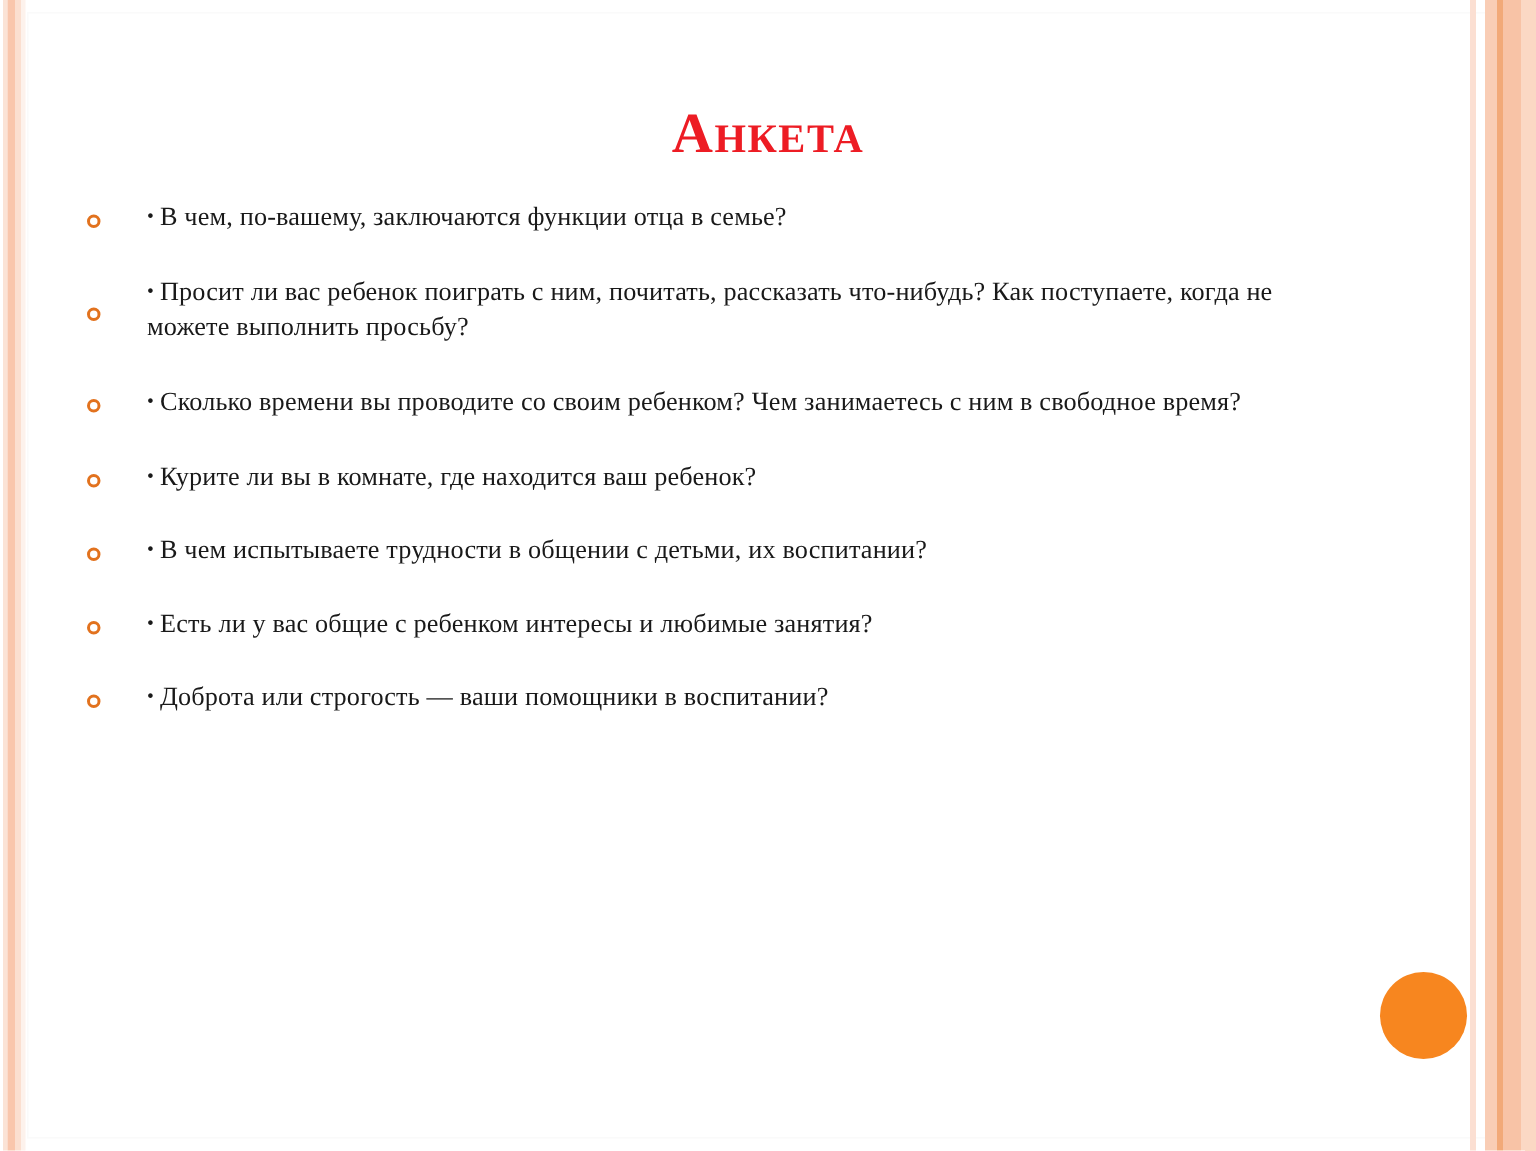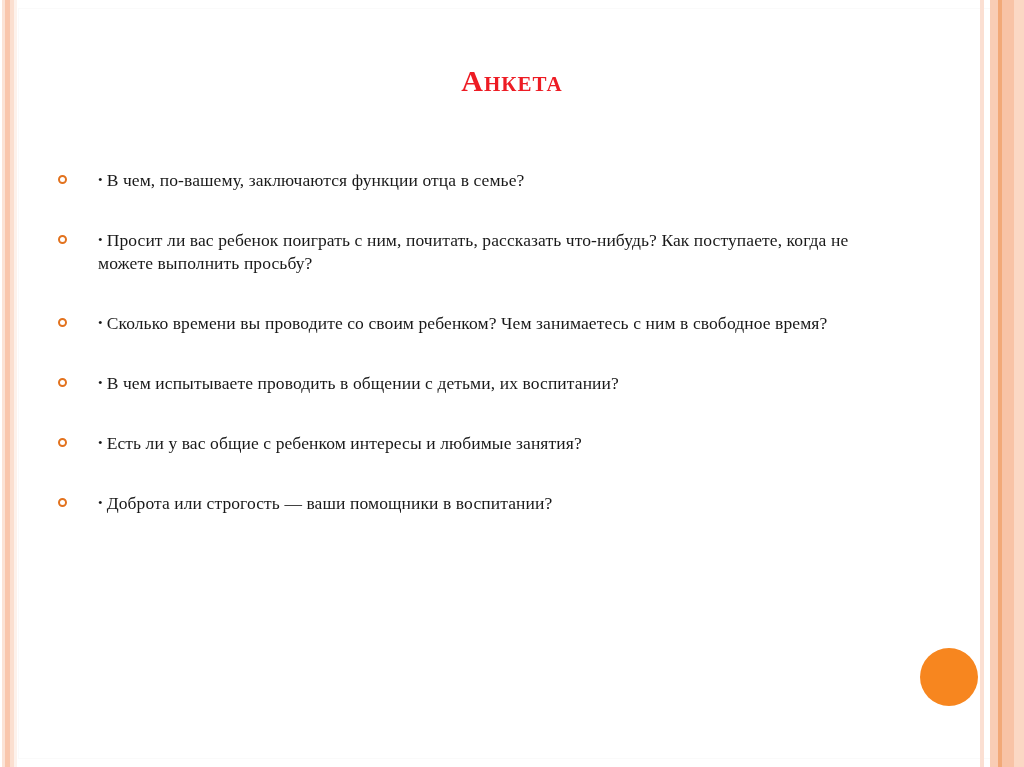--- a/index.html
+++ b/index.html
@@ -75,39 +75,38 @@
   
   .title {
     position: absolute;
     left: 0;
     right: 0;
     top: 44px;
     text-align: center;
     color: #ED1C24;
     font-family: "Liberation Serif", "DejaVu Serif", serif;
     font-weight: bold;
-    font-size: 30px;
+    font-size: 38px;
     font-variant: small-caps;
     letter-spacing: 1px;
     line-height: 1.1;
   }
 
   
   .content {
     position: absolute;
     left: 58px;
     top: 132px;
     width: 830px;
   }
 
   .bullet-item {
     display: flex;
-    align-items: flex-start;
+    align-items: center;
     margin-bottom: 26px;
-    margin-top: 36px;
   }
   .bullet-item.tight { margin-bottom: 25px; }
 
   .marker {
     flex: 0 0 auto;
     width: 9px;
     height: 9px;
     margin-top: 7px;
     margin-right: 31px;
     border: 2px solid #E2721E;
@@ -166,24 +165,28 @@
       <span class="marker"></span>
       <span class="bullet-text"><span class="dot">•</span><span>Просит ли вас ребенок поиграть с ним, почитать, рассказать что-нибудь? Как поступаете, когда не можете выполнить просьбу?</span></span>
     </div>
 
     <div class="bullet-item">
       <span class="marker"></span>
       <span class="bullet-text"><span class="dot">•</span><span>Сколько времени вы проводите со своим ребенком? Чем занимаетесь с ним в свободное время?</span></span>
     </div>
 
 
-
-    <div class="bullet-item tight">
-      <span class="marker"></span>
-      <span class="bullet-text"><span class="dot">•</span><span>В чем испытываете проводить в общении с детьми, их воспитании?</span></span>
+    <div class="bullet-item tight">
+      <span class="marker"></span>
+      <span class="bullet-text"><span class="dot">•</span><span>Курите ли вы в комнате, где находится ваш ребенок?</span></span>
+    </div>
+
+    <div class="bullet-item tight">
+      <span class="marker"></span>
+      <span class="bullet-text"><span class="dot">•</span><span>В чем испытываете трудности в общении с детьми, их воспитании?</span></span>
     </div>
 
     <div class="bullet-item tight">
       <span class="marker"></span>
       <span class="bullet-text"><span class="dot">•</span><span>Есть ли у вас общие с ребенком интересы и любимые занятия?</span></span>
     </div>
 
     <div class="bullet-item tight">
       <span class="marker"></span>
       <span class="bullet-text"><span class="dot">•</span><span>Доброта или строгость — ваши помощники в воспитании?</span></span>

